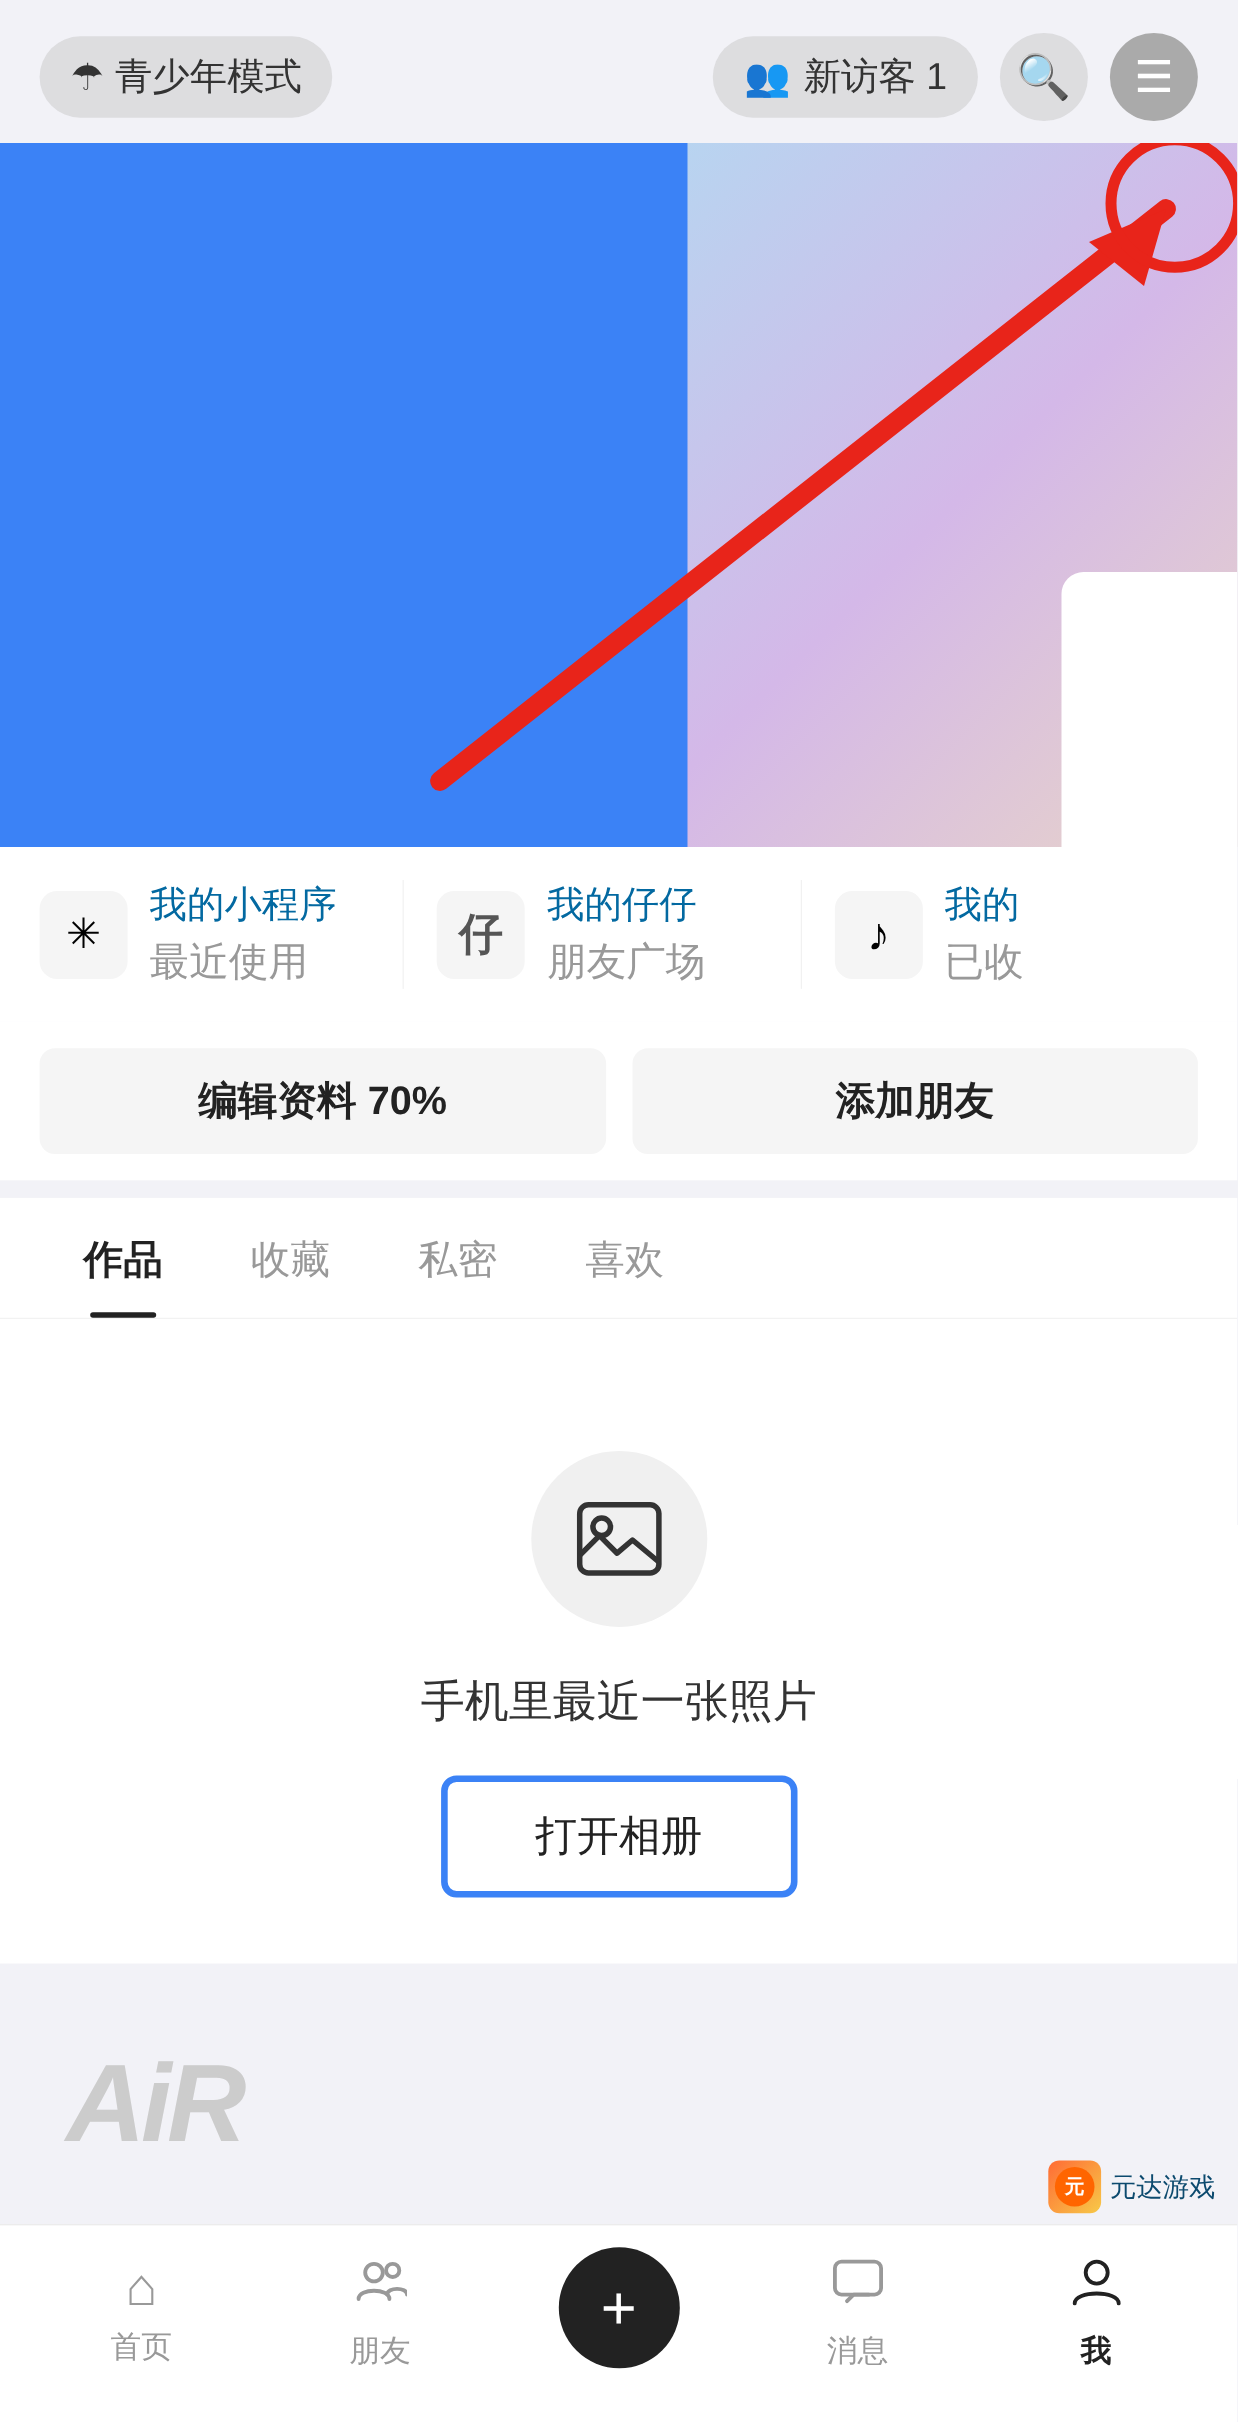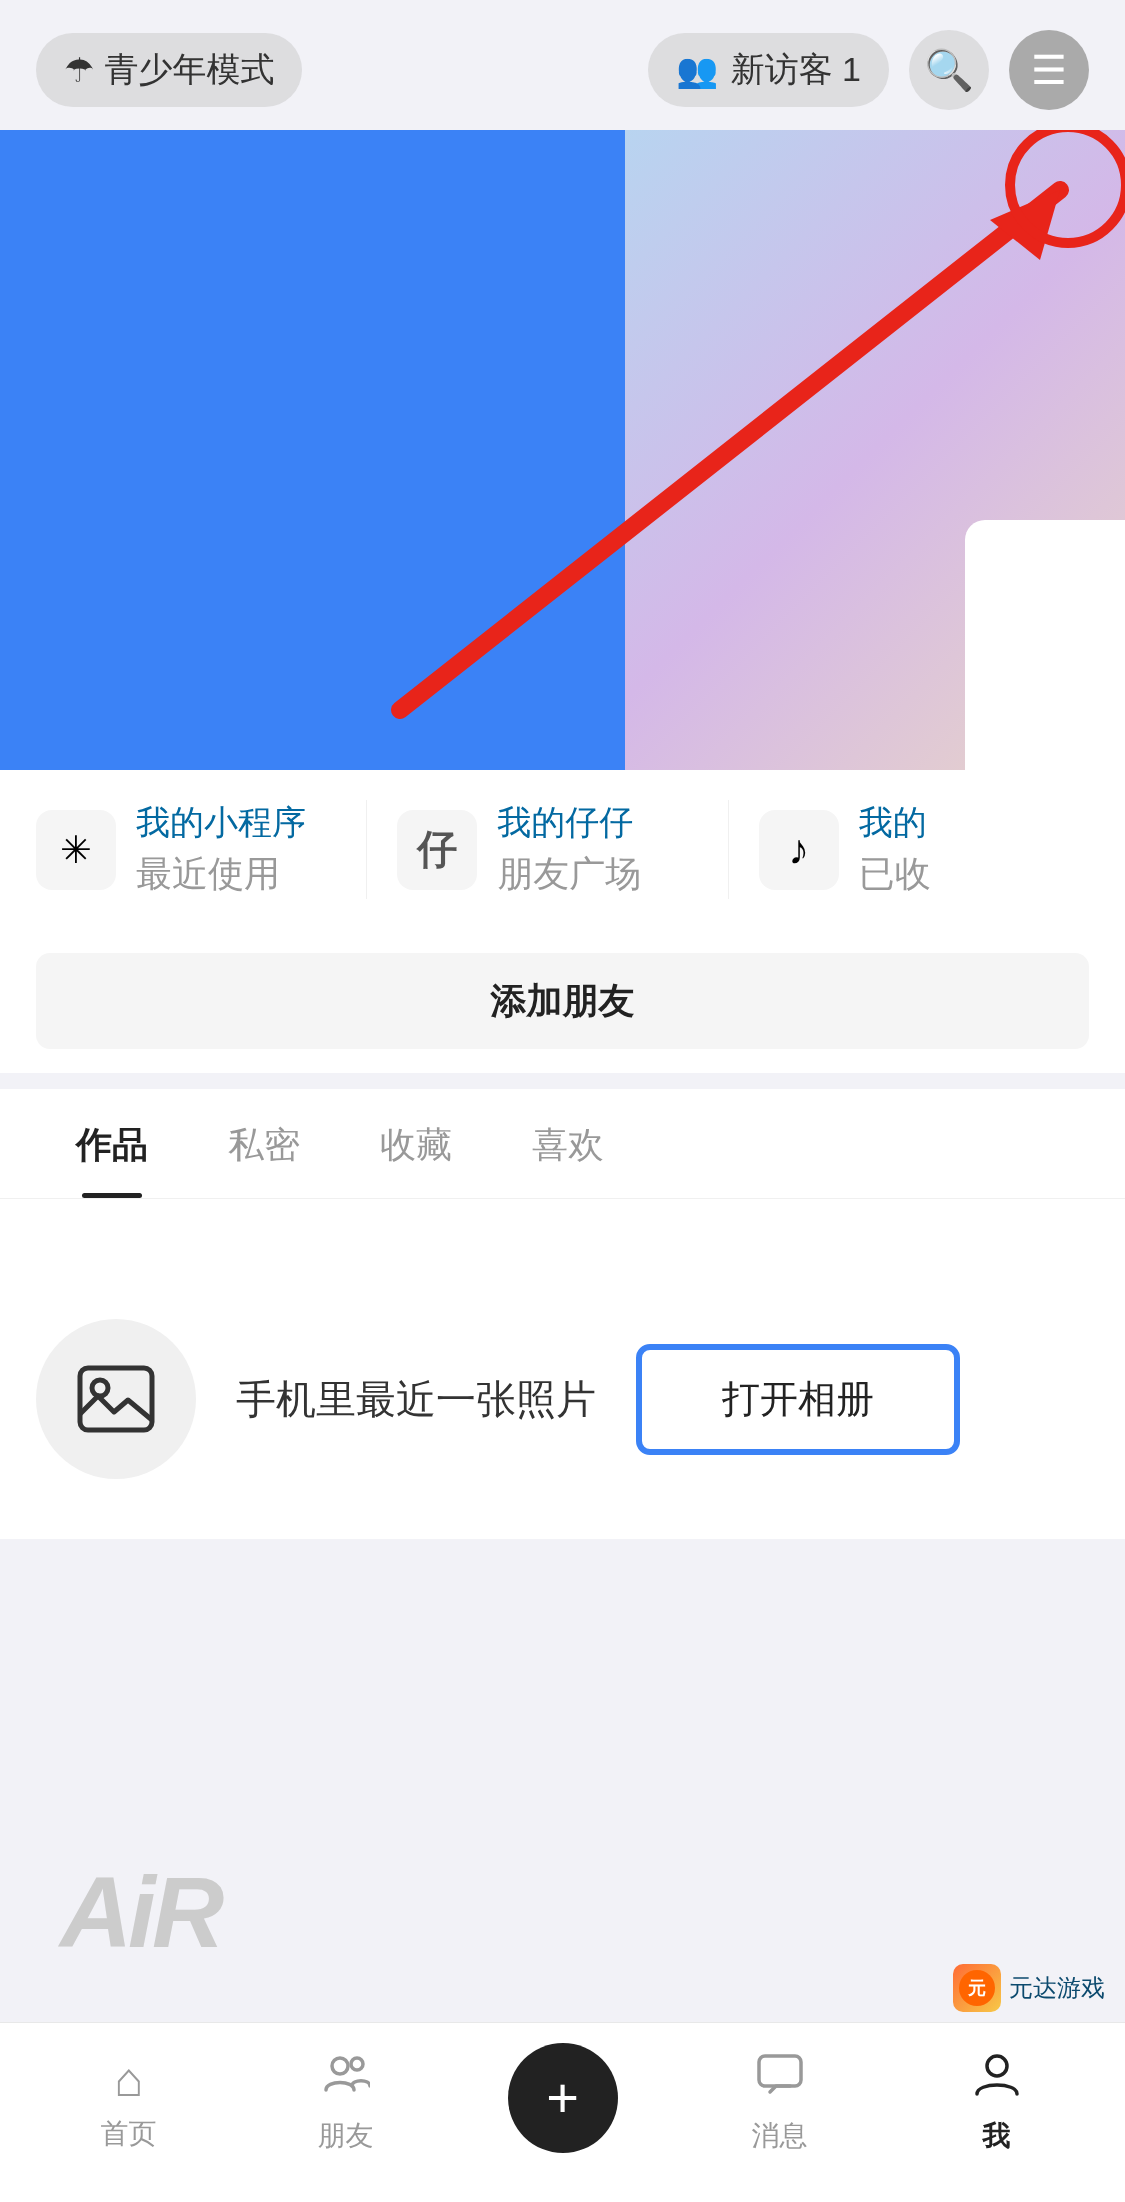--- a/index.html
+++ b/index.html
@@ -214,21 +214,21 @@
       transform: translateX(-50%);
       width: 60px;
       height: 5px;
       background: #222;
       border-radius: 3px;
     }
 
     
     .empty-state {
       display: flex;
-      flex-direction: row;
+      flex-direction: column;
       align-items: center;
       padding: 120px 36px 60px;
       background: white;
       gap: 40px;
     }
     .empty-icon-circle {
       width: 160px;
       height: 160px;
       background: #f0f0f0;
       border-radius: 50%;
@@ -405,32 +405,33 @@
   <div class="quick-item">
     <div class="quick-icon-box" style="font-size:42px;">♪</div>
     <div class="quick-text">
       <span class="quick-title">我的</span>
       <span class="quick-sub">已收</span>
     </div>
   </div>
 </div>
 
 <div class="action-buttons">
+  <button class="action-btn">编辑资料 70%</button>
   <button class="action-btn">添加朋友</button>
 </div>
 
 <div class="tabs-bar">
   <div class="tab-item active">
     <span>作品</span>
   </div>
   <div class="tab-item">
+    <span>收藏</span>
+  </div>
+  <div class="tab-item">
     <span>私密</span>
-  </div>
-  <div class="tab-item">
-    <span>收藏</span>
   </div>
   <div class="tab-item">
     <span>喜欢</span>
   </div>
 </div>
 
 <div class="empty-state">
   <div class="empty-icon-circle">
 
     <svg width="80" height="70" viewBox="0 0 80 70" fill="none" xmlns="http://www.w3.org/2000/svg">

